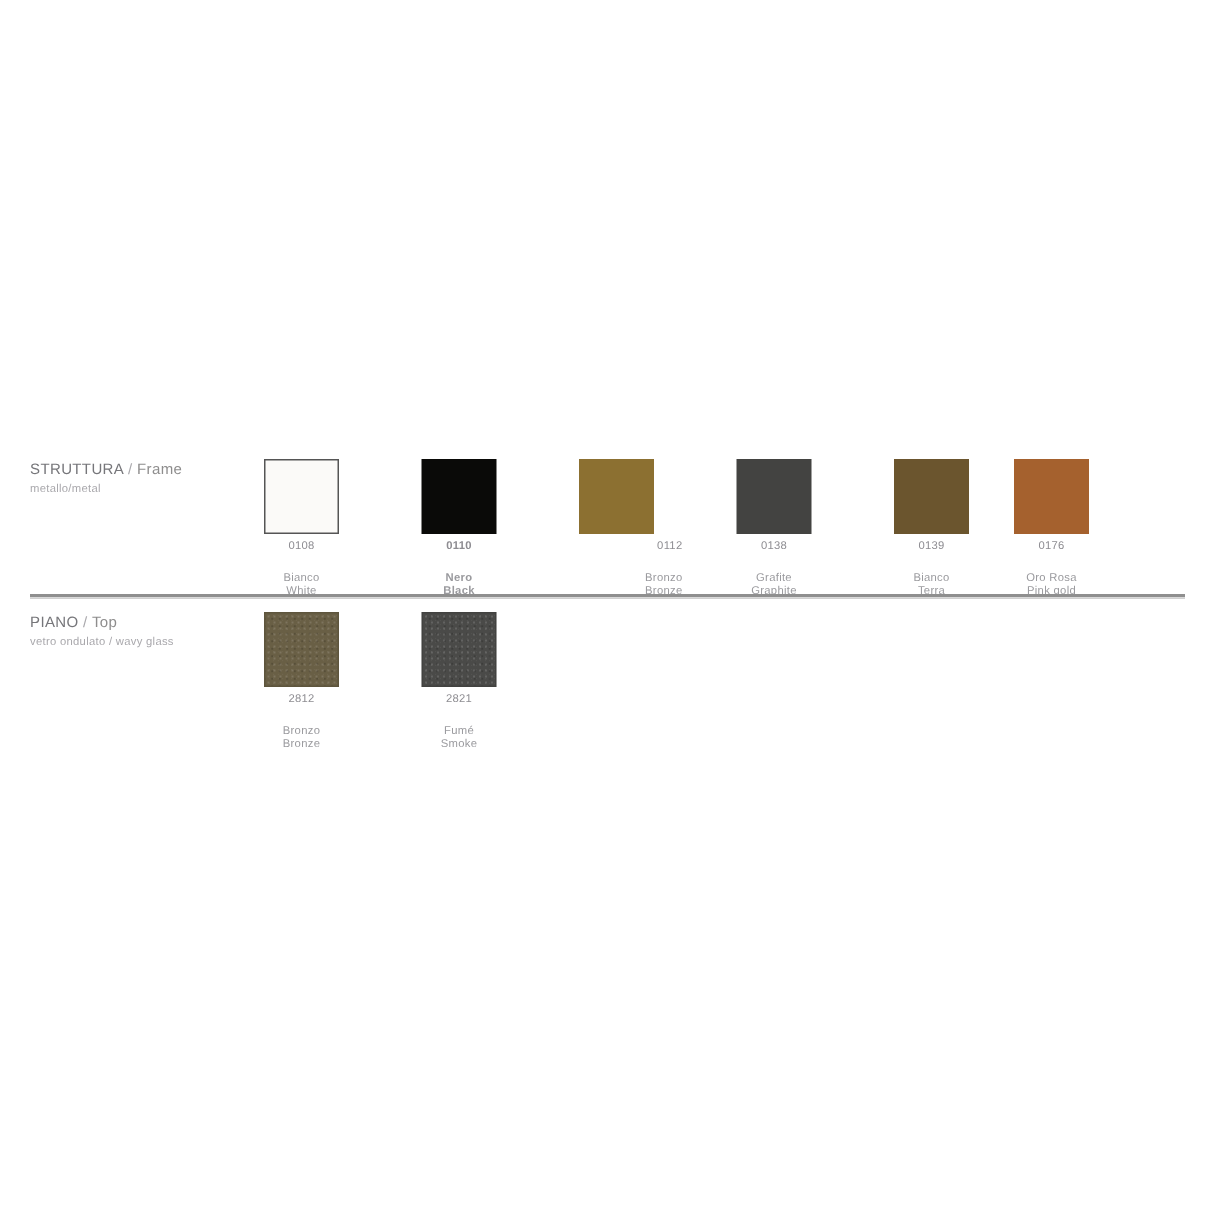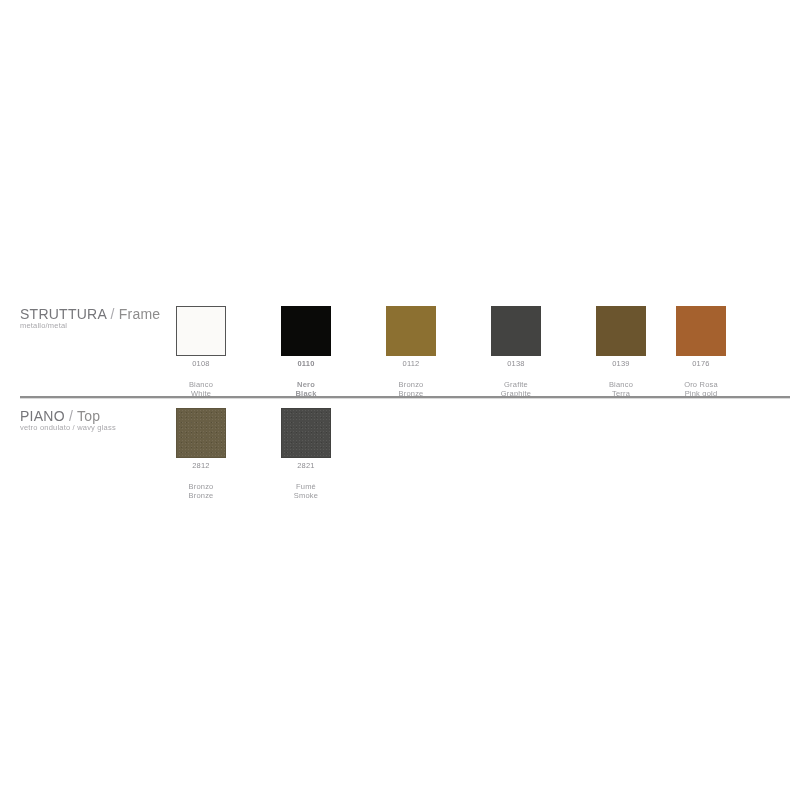--- a/index.html
+++ b/index.html
@@ -34,21 +34,21 @@
   .section.top   { top: 402px; }
 
   
   .section-caption {
     position: absolute;
     left: 20px;
     top: 8px;
     width: 150px;
   }
   .caption-main {
-    font-size: 14px;
+    font-size: 10px;
     line-height: 12px;
     letter-spacing: .25px;
     color: #8e8d8d;
     white-space: nowrap;
   }
   .caption-main .strong {
     color: #76767a;
   }
   .caption-main .slash {
     color: #a9a8ac;
@@ -155,21 +155,21 @@
 
       <div class="swatch-cell" style="left:105px;font-weight:bold;">
         <div class="chip" style="background-color: rgb(10, 10, 8);"></div>
         <div class="chip-labels">
           <div class="code">0110</div>
           <div class="it">Nero</div>
           <div class="en">Black</div>
         </div>
       </div>
 
-      <div class="swatch-cell" style="left:210px;">
+      <div class="swatch-cell" style="left:210px;text-align:right;">
         <div class="chip" style="background-color: rgb(140, 112, 49);"></div>
         <div class="chip-labels">
           <div class="code">0112</div>
           <div class="it">Bronzo</div>
           <div class="en">Bronze</div>
         </div>
       </div>
 
       <div class="swatch-cell" style="left:315px;">
         <div class="chip" style="background-color: rgb(67, 67, 65);"></div>

